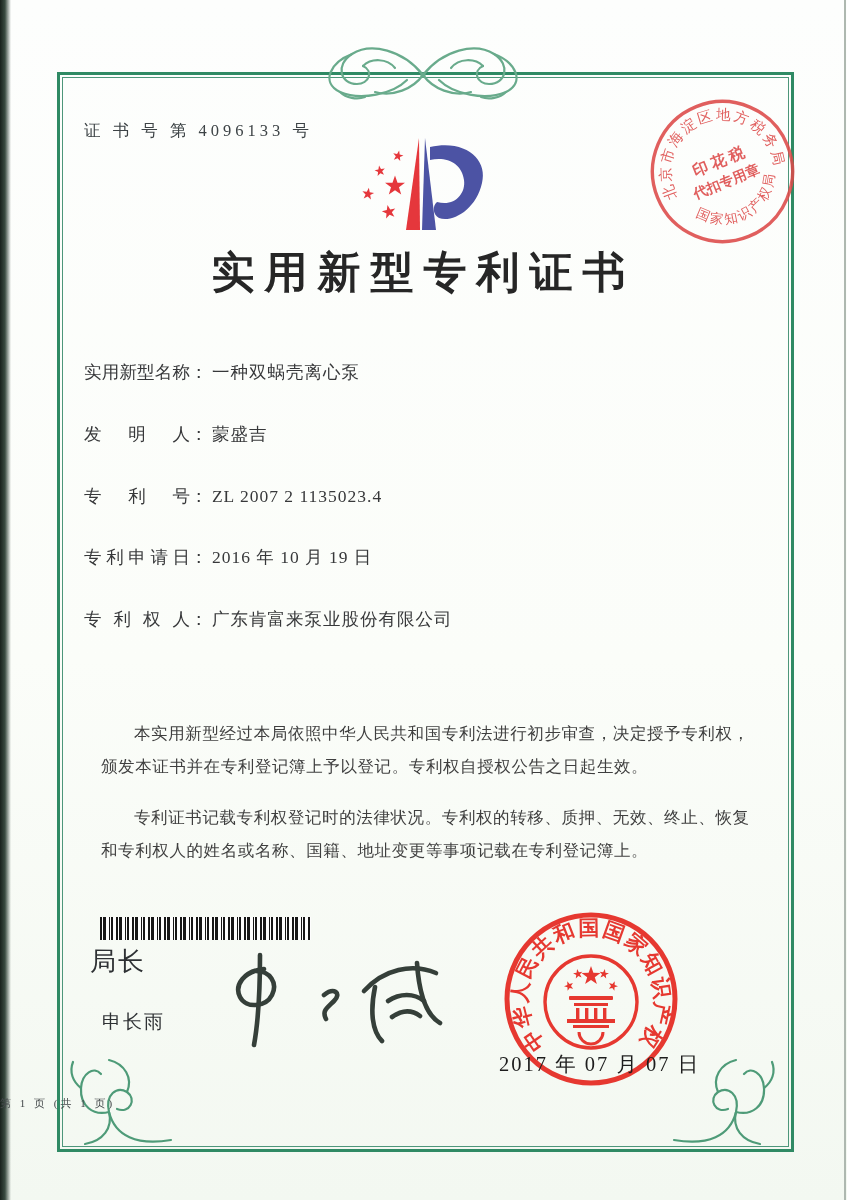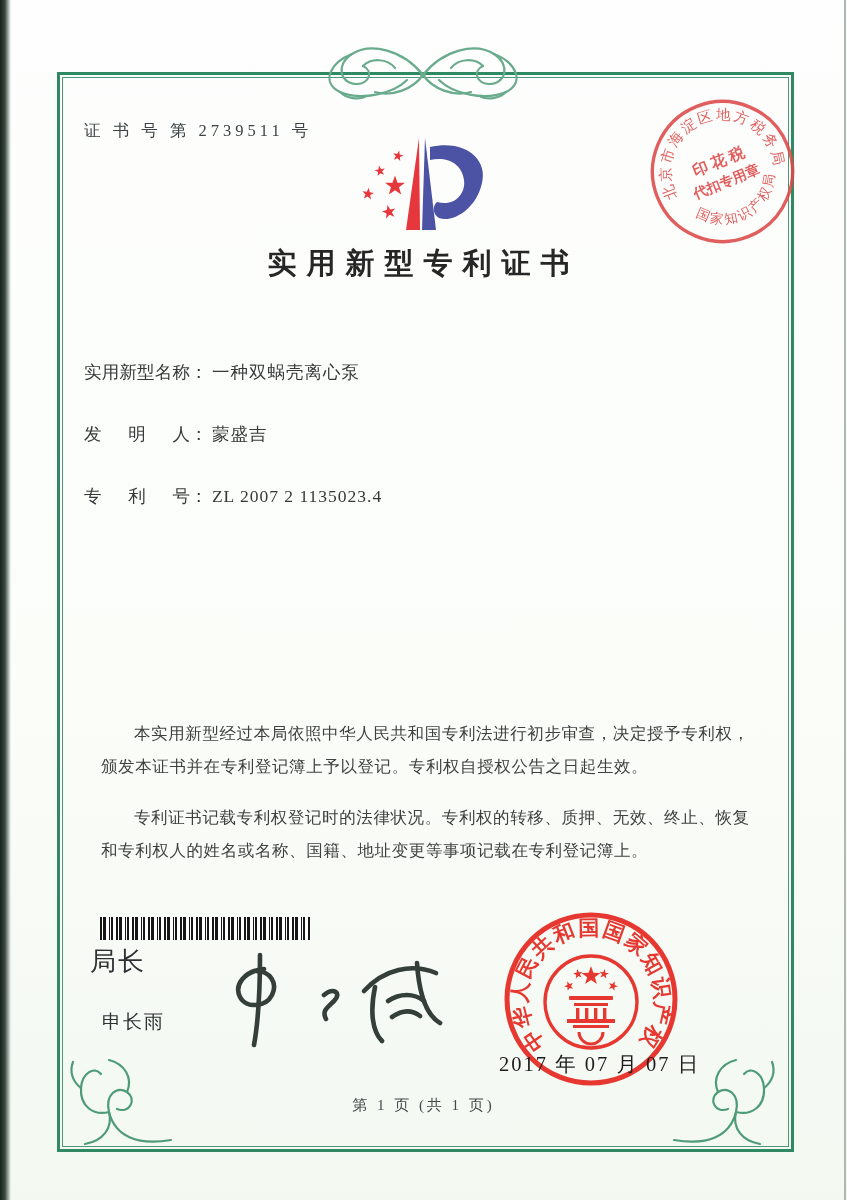--- a/index.html
+++ b/index.html
@@ -17,40 +17,40 @@
   .frame-inner{position:absolute;left:2px;top:2px;right:2px;bottom:2px;border:1px solid #4d967a;}
   .ornament-top{position:absolute;left:251px;top:28px;width:345px;height:88px;}
   .corner-flourish{position:absolute;width:120px;height:105px;}
   .cf-br{left:668px;top:1048px;}
   .cf-bl{left:57px;top:1048px;transform:scaleX(-1);}
   
   .cert-number{position:absolute;left:84px;top:120px;font-size:16.5px;letter-spacing:4px;color:#3d4346;}
   .tax-stamp{position:absolute;left:645px;top:94px;width:155px;height:155px;opacity:.88;}
   .logo{position:absolute;left:354px;top:130px;width:140px;height:105px;}
   .title{position:absolute;left:0;top:244px;width:847px;text-align:center;
-         font-size:29px;font-weight:600;letter-spacing:10px;color:#262626;}
+         font-size:43px;font-weight:600;letter-spacing:10px;color:#262626;}
   
   .field-row{position:absolute;left:84px;height:26px;font-size:17.5px;color:#37383a;white-space:nowrap;}
   .jl{display:inline-block;width:106px;text-align:justify;text-align-last:justify;vertical-align:bottom;}
   .f-value{letter-spacing:1px;}
   
   .body-text{position:absolute;left:84px;top:700px;width:696px;}
   .body-text p{margin:17px;font-size:16.5px;line-height:2.02;letter-spacing:.6px;
                text-indent:2em;color:#3f3f3f;}
   
   .barcode{position:absolute;left:100px;top:917px;width:211px;height:23px;
            background:repeating-linear-gradient(90deg,#161616 0 2px,#fdfdfd 2px 3px,#161616 3px 6px,
              #fdfdfd 6px 9px,#161616 9px 10px,#fdfdfd 10px 11px,#161616 11px 13px,#fdfdfd 13px 16px);}
   .signer-title{position:absolute;left:90px;top:944px;font-size:26px;letter-spacing:2px;color:#2e3134;}
   .signer-name{position:absolute;left:88px;top:1009px;font-size:19px;letter-spacing:2px;color:#2e3134;margin-left:14px;}
   .signature{position:absolute;left:212px;top:945px;width:240px;height:112px;}
   .main-seal{position:absolute;left:500px;top:908px;width:182px;height:182px;opacity:.93;}
   .seal-date{position:absolute;left:499px;top:1050px;font-size:20.5px;letter-spacing:2px;color:#1d1d1d;z-index:5;}
-  .footer{position:absolute;left:0;top:1096px;width:847px;text-align:center;
-          font-size:15px;letter-spacing:3px;color:#44494b;}
+  .footer{position:absolute;left:0;top:1096px;width:847px;text-align:left;
+          font-size:11px;letter-spacing:3px;color:#44494b;}
 </style>
 </head>
 <body>
 
 <div class="page">
 
   <div class="scan-left"></div>
   <div class="scan-right"></div>
 
   <div class="frame">
@@ -85,21 +85,21 @@
   <svg class="corner-flourish cf-bl" viewBox="0 0 120 105">
     <g stroke="#4e9b78" fill="none" stroke-width="2.2" stroke-linecap="round">
       <path d="M6,92 C40,98 62,88 68,64 C72,46 60,38 50,44 C40,51 47,66 60,61"></path>
       <path d="M68,64 C84,68 97,58 96,40 C95,25 83,18 76,26"></path>
       <path d="M68,64 C64,80 74,93 92,96"></path>
       <path d="M50,44 C44,30 52,16 68,12"></path>
       <path d="M96,40 C104,34 108,24 104,14"></path>
     </g>
   </svg>
 
-  <div class="cert-number">证 书 号 第 2739511 号</div>
+  <div class="cert-number">证 书 号 第 4096133 号</div>
 
   <svg class="tax-stamp" viewBox="0 0 155 155">
     <g transform="rotate(-22 77.5 77.5)" fill="#dd4a49">
       <circle cx="77.5" cy="77.5" r="70" fill="none" stroke="#dd4a49" stroke-width="3.4"></circle>
       <defs>
         <path id="taxTop" d="M26.3,86.5 A52,52 0 1 1 128.7,86.5" fill="none"></path>
         <path id="taxBot" d="M32.5,103.5 A52,52 0 0 0 122.5,103.5" fill="none"></path>
       </defs>
       <text font-size="14.5" letter-spacing="2.5" font-family="Liberation Serif,serif">
         <textPath href="#taxTop" startOffset="2">北京市海淀区地方税务局</textPath>
@@ -136,20 +136,28 @@
     <span class="f-label"><span class="jl">发明人</span><span>：</span></span>
     <span class="f-value">蒙盛吉</span>
   </div>
   <div class="field-row" style="top:360px">
     <span class="f-label"><span class="jl">实用新型名称</span><span>：</span></span>
     <span class="f-value">一种双蜗壳离心泵</span>
   </div>
   <div class="field-row" style="top:484px">
     <span class="f-label"><span class="jl">专利号</span><span>：</span></span>
     <span class="f-value">ZL 2007 2 1135023.4</span>
+  </div>
+  <div class="field-row" style="top:545px">
+    <span class="f-label"><span class="jl">专利申请日</span><span>：</span></span>
+    <span class="f-value">2016 年 10 月 19 日</span>
+  </div>
+  <div class="field-row" style="top:607px">
+    <span class="f-label"><span class="jl">专利权人</span><span>：</span></span>
+    <span class="f-value">广东肯富来泵业股份有限公司</span>
   </div>
 
   <div class="body-text">
     <p>本实用新型经过本局依照中华人民共和国专利法进行初步审查，决定授予专利权，颁发本证书并在专利登记簿上予以登记。专利权自授权公告之日起生效。</p>
     <p>专利证书记载专利权登记时的法律状况。专利权的转移、质押、无效、终止、恢复和专利权人的姓名或名称、国籍、地址变更等事项记载在专利登记簿上。</p>
   </div>
 
   <div class="barcode"></div>
 
   <div class="signer-title">局长</div>

